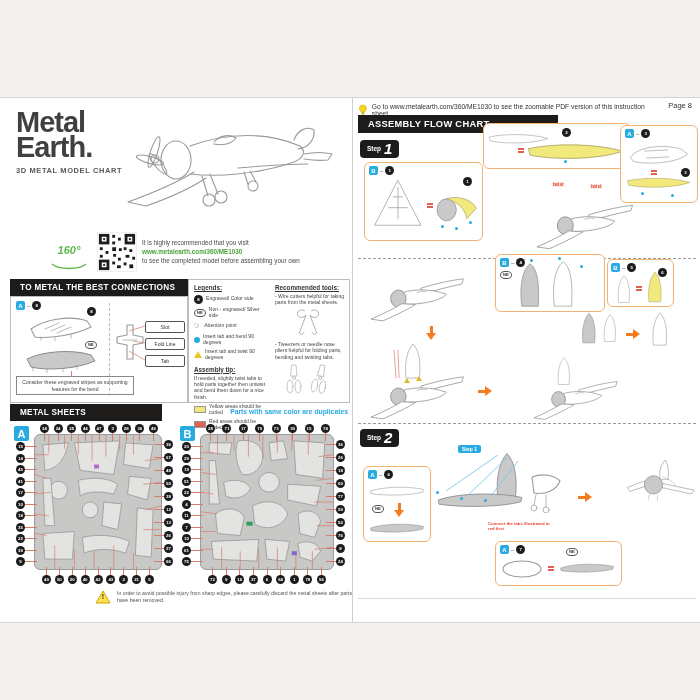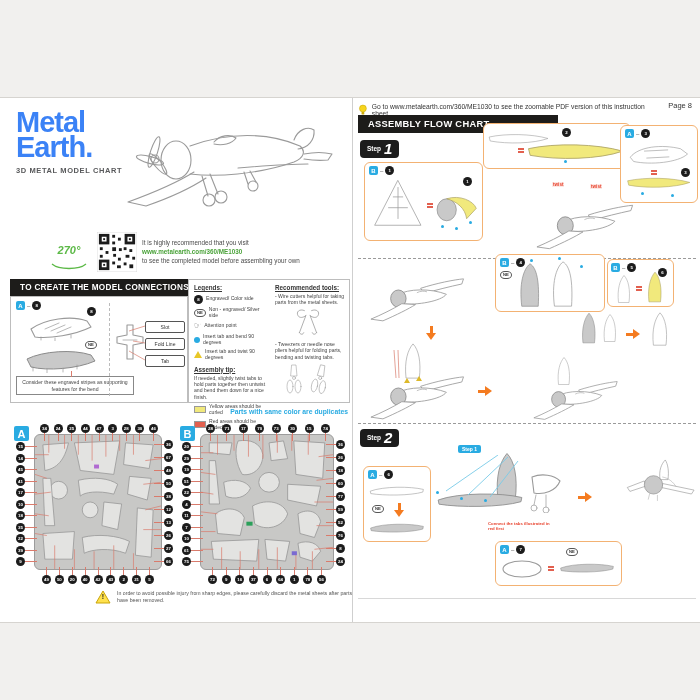--- a/index.html
+++ b/index.html
@@ -135,34 +135,34 @@
       </g>
     </symbol>
   </defs>
 </svg>
 
 <div class="doc">
 
   <div class="abs" style="left:352px;top:0;bottom:0;width:1px;background:#cfcfcf;"></div>
 
   <div class="abs" style="left:16px;top:12px;">
-    <div style="font-size:29px;line-height:25px;font-weight:800;color:#3b82f6;letter-spacing:-1px;">
+    <div style="font-size:29px;line-height:25px;font-weight:800;color:#404040;letter-spacing:-1px;">
       <div>Metal</div>
       <div>Earth.</div>
     </div>
     <div style="font-size:7.5px;font-weight:bold;color:#58595b;letter-spacing:.6px;margin-top:6px;">3D METAL MODEL CHART</div>
   </div>
 
   <svg class="abs" style="left:98px;top:4px;" width="250" height="120" viewBox="0 0 250 120">
       <use href="#sym-corsair"></use>
     </svg>
 
 
   <div class="abs" style="left:46px;top:146px;width:46px;text-align:center;">
-    <div style="font-size:11px;font-weight:bold;font-style:italic;color:#5cb947;">270°</div>
+    <div style="font-size:11px;font-weight:bold;font-style:italic;color:#5cb947;">160°</div>
     <svg width="40" height="8" viewBox="0 0 40 8">
       <path d="M3 2 C10 8 30 8 37 2" fill="none" stroke="#5cb947" stroke-width="1.3"></path>
     </svg>
   </div>
 
   <svg class="abs" style="left:97px;top:134px;" width="40" height="40" viewBox="0 0 42 42">
     <rect x="0" y="0" width="42" height="42" fill="#fff" stroke="#bbb" stroke-width="0.5"></rect>
     <g fill="#1c1c1c">
       <rect x="2" y="2" width="11" height="11"></rect>
         <rect x="29" y="2" width="11" height="11"></rect>
@@ -193,21 +193,21 @@
         <rect x="34" y="34" width="4" height="4"></rect>
     </g>
   </svg>
 
   <div class="abs" style="left:142px;top:140px;width:206px;font-size:6.3px;line-height:9px;">
     <div class="txt">It is highly recommended that you visit</div>
     <div style="color:#4ba33a;font-weight:bold;">www.metalearth.com/360/ME1030</div>
     <div class="txt">to see the completed model before assembling your own</div>
   </div>
 
-  <div class="bar abs" style="left:10px;top:181px;width:176px;height:17px;font-size:8.2px;">TO CREATE THE MODEL CONNECTIONS</div>
+  <div class="bar abs" style="left:10px;top:181px;width:176px;height:17px;font-size:8.2px;">TO METAL THE BEST CONNECTIONS</div>
   <div class="panel abs" style="left:10px;top:198px;width:176px;height:105px;">
     <div class="tagrow abs" style="left:5px;top:4px;">
       <span class="slet sm">A</span>
       <span>–</span>
       <span class="circ">8</span>
     </div>
     <svg class="abs" style="left:14px;top:14px;" width="72" height="30" viewBox="0 0 72 30">
       <path class="s-line" d="M6 18 C20 8 46 4 62 10 L66 16 C50 24 24 28 10 26 Z"></path>
       <path class="s-thin" d="M20 18 L34 12 M26 20 L40 14 M32 22 L46 16"></path>
       <path class="s-thin" d="M16 26 L16 29 M30 27 L30 30 M46 24 L46 27"></path>
@@ -281,20 +281,21 @@
         <svg width="22" height="34" viewBox="0 0 44 64">
             <use href="#sym-pliers"></use>
           </svg>
         <svg width="22" height="34" viewBox="0 0 44 64" transform="rotate(12)">
             <use href="#sym-pliers"></use>
           </svg>
       </div>
     </div>
   </div>
 
+  <div class="bar abs" style="left:10px;top:306px;width:142px;height:17px;font-size:8.2px;">METAL SHEETS</div>
   <div class="abs" style="left:180px;top:310px;width:168px;text-align:right;font-size:6.8px;font-weight:bold;color:#29abe2;">Parts with same color are duplicates</div>
 
   <div class="sheetbox" style="left:12px;top:326px;width:164px;height:162px;">
     <span class="slet big abs" style="left:2px;top:2px;">A</span>
     <div class="sheetrect">
       <svg width="100%" height="100%" viewBox="0 0 128 136" preserveAspectRatio="none">
         <path class="p" d="M8 10 L34 8 C30 26 22 34 10 36 Z"></path>
         <path class="p" d="M40 8 L86 6 L80 40 L46 36 Z"></path>
         <path class="p" d="M92 8 L120 10 L116 34 L90 30 Z"></path>
         <circle class="p" cx="24" cy="56" r="9"></circle>

